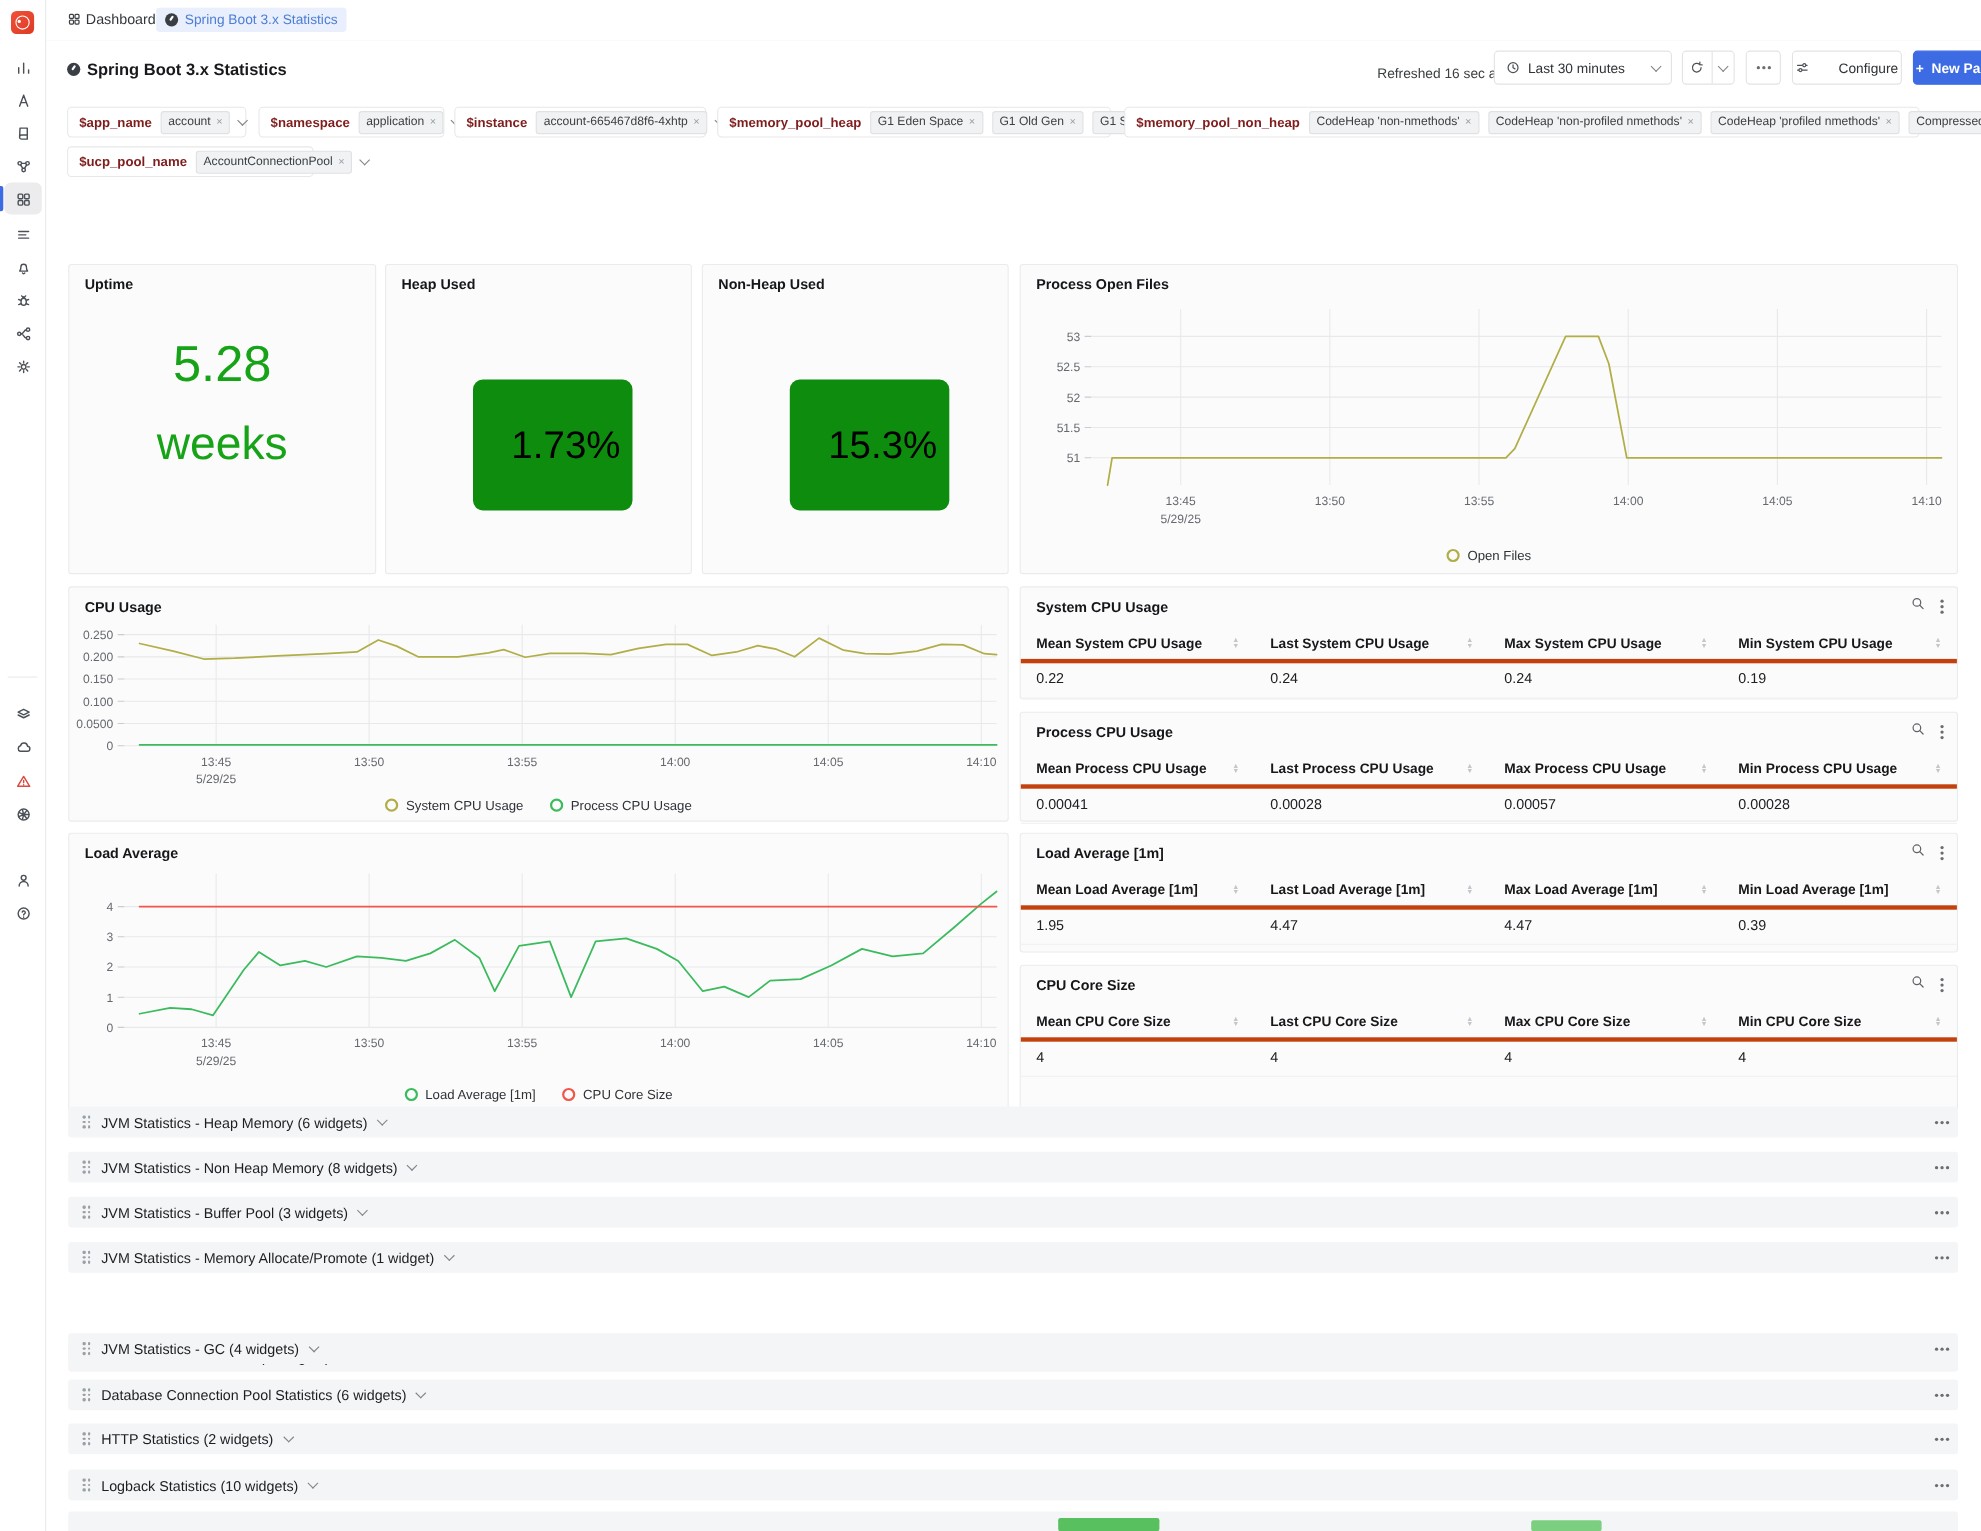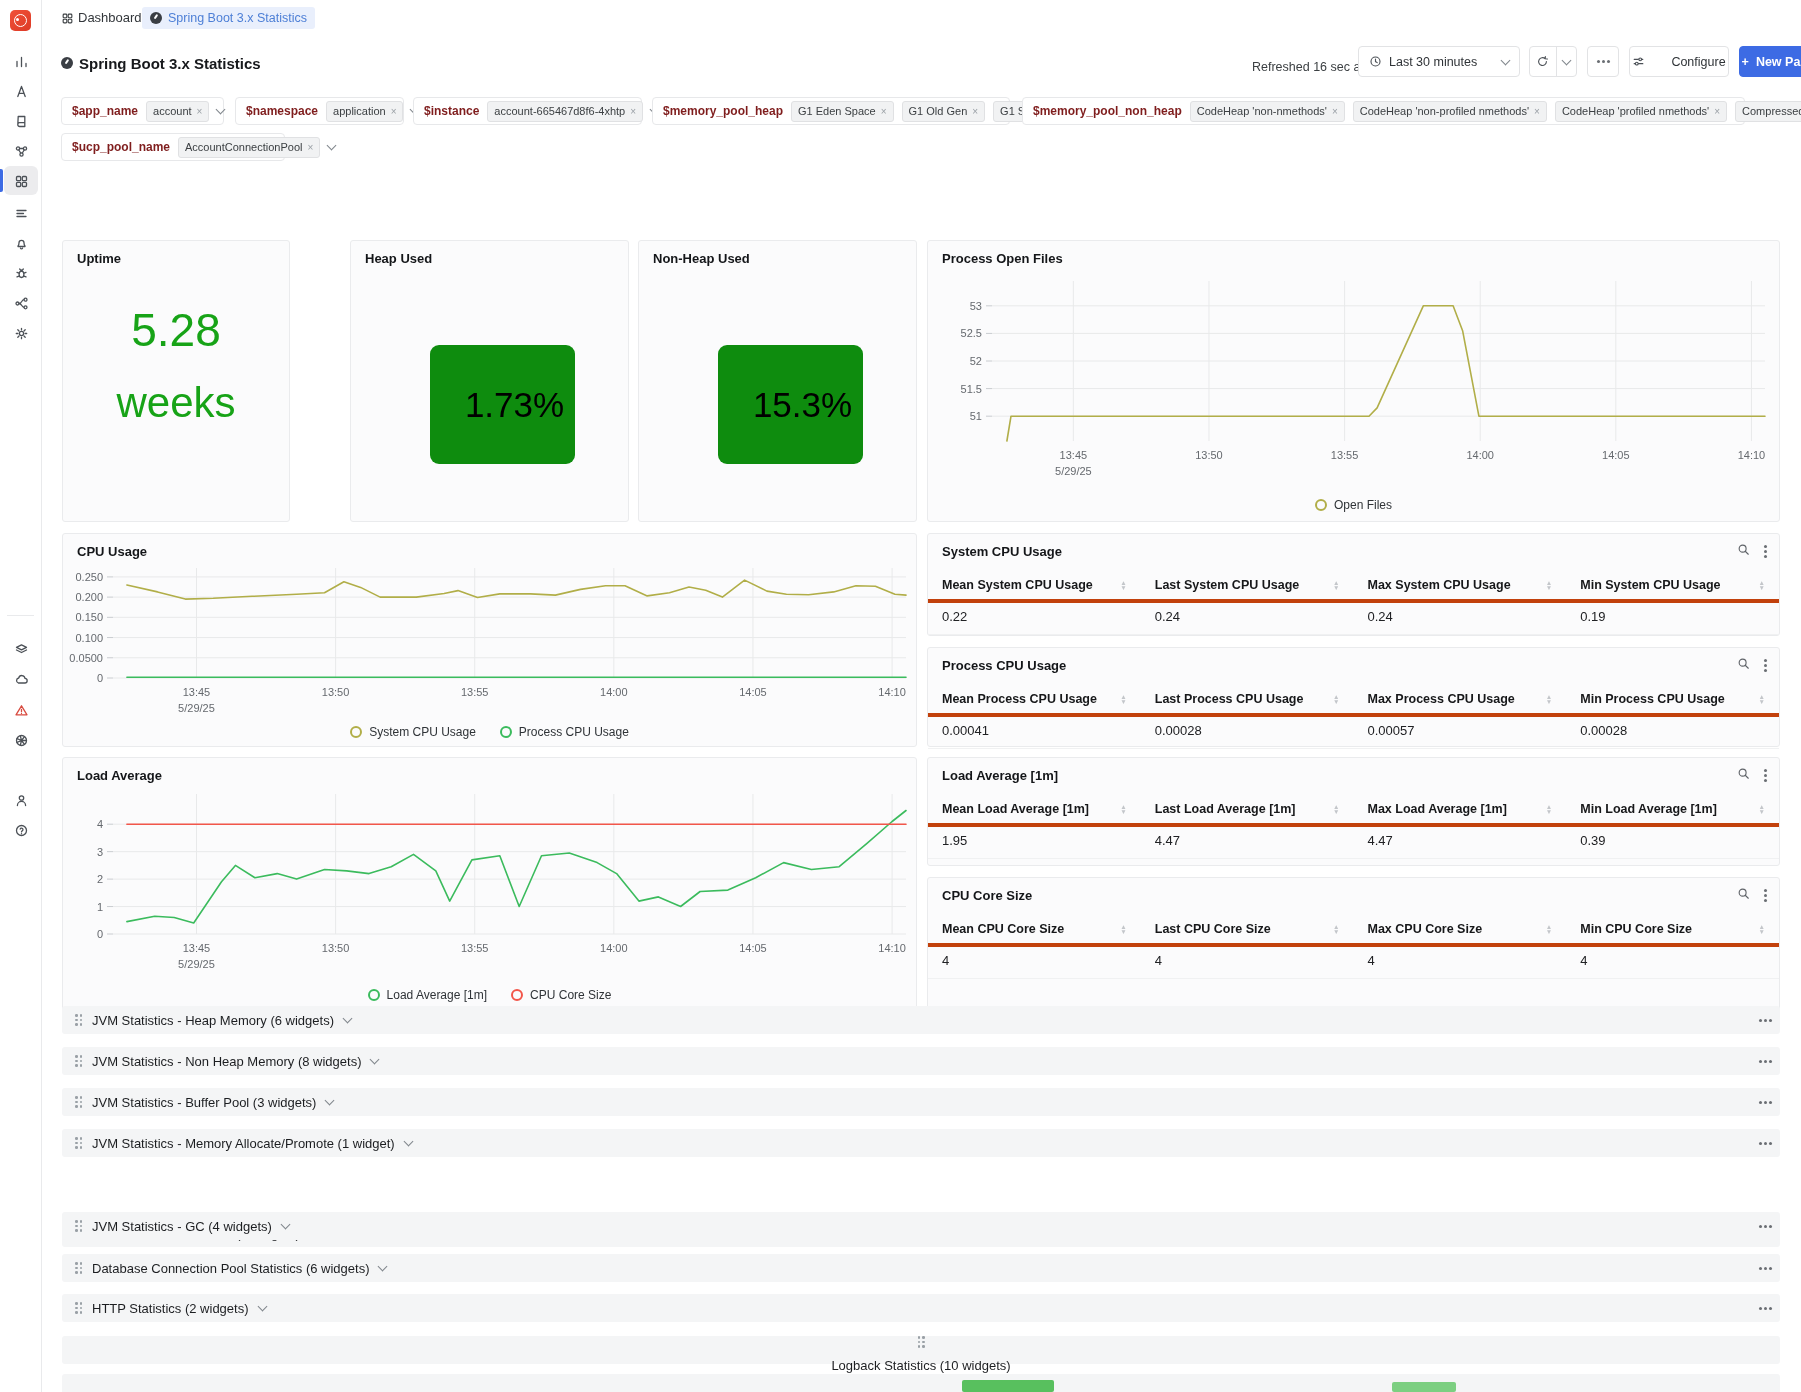--- a/index.html
+++ b/index.html
@@ -324,21 +324,21 @@
   <div class="fgroup" style="left:61px;top:133px;width:224px;">
     <span class="flabel">$ucp_pool_name</span>
     <span class="ftag">
         <span>AccountConnectionPool</span>
         <span class="x">×</span>
       </span>
     <span class="chev down"></span>
   </div>
 
 
-  <div class="panel" style="left:62px;top:240px;width:228px;height:282px;padding-left:44px;">
+  <div class="panel" style="left:62px;top:240px;width:280px;height:282px;padding-left:44px;">
     <div class="panel-title">Uptime</div>
     <div class="uptime-val">5.28</div>
     <div class="uptime-unit">weeks</div>
   </div>
 
   <div class="panel" style="left:350px;top:240px;width:279px;height:282px;">
     <div class="panel-title">Heap Used</div>
     <div class="green-box">1.73%</div>
   </div>
 
@@ -768,21 +768,21 @@
         <i></i>
         <i></i>
         <i></i>
         <i></i>
         <i></i>
       </span>
     <span class="stitle">HTTP Statistics (2 widgets)</span>
     <span class="chev down"></span>
     <span class="dots-h"></span>
   </div>
-  <div class="secbar" style="top:1336px;height:28px;flex-direction:column;">
+  <div class="secbar" style="top:1336px;height:28px;">
     <span class="drag">
         <i></i>
         <i></i>
         <i></i>
         <i></i>
         <i></i>
         <i></i>
       </span>
     <span class="stitle">Logback Statistics (10 widgets)</span>
     <span class="chev down"></span>

